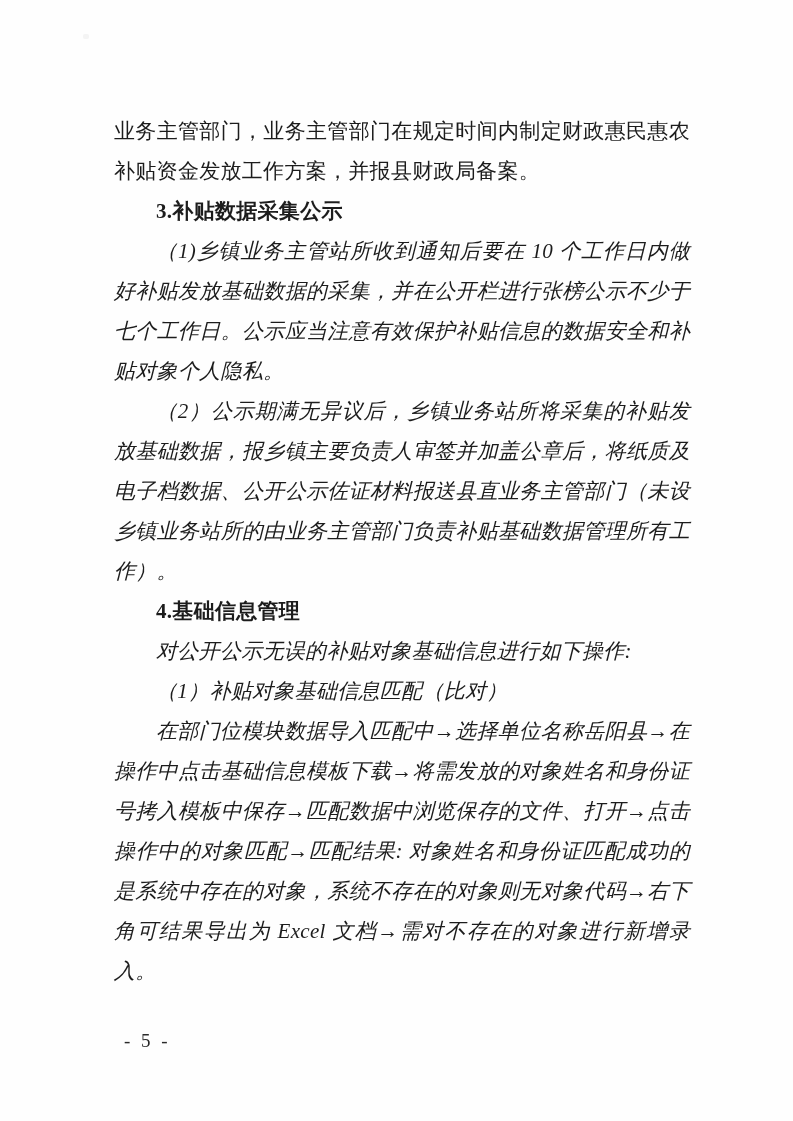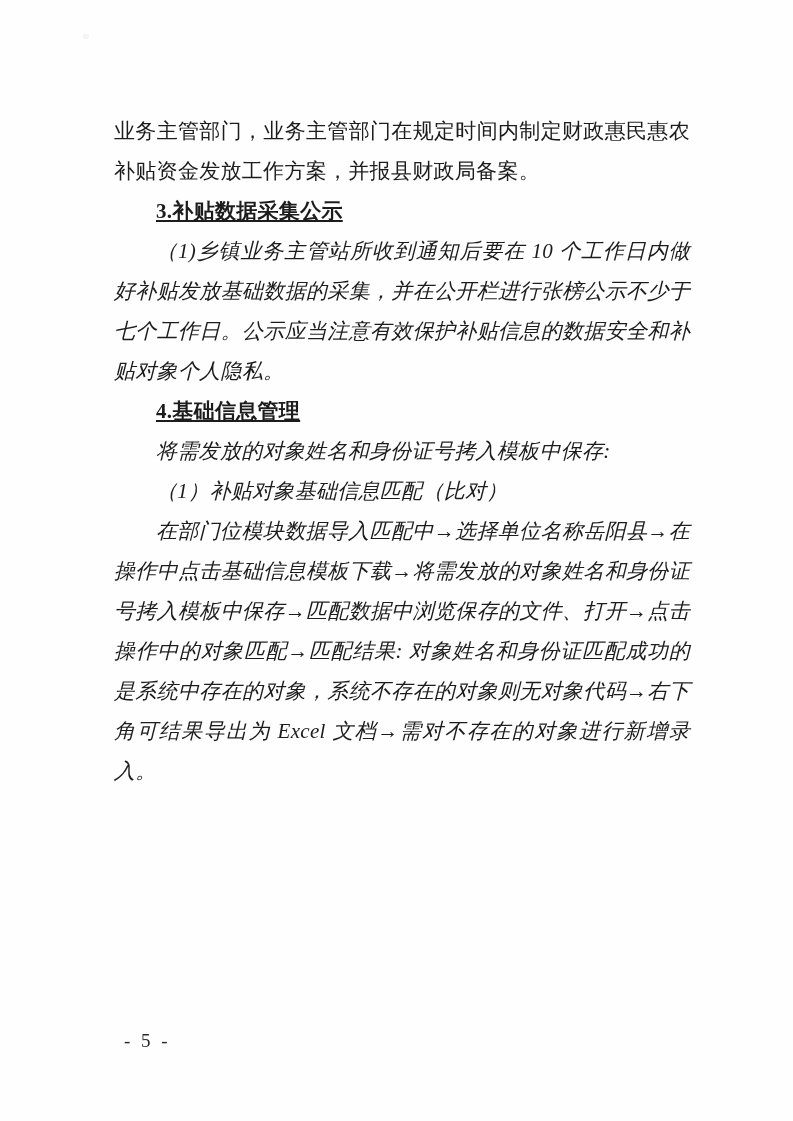--- a/index.html
+++ b/index.html
@@ -34,21 +34,20 @@
   }
 
   .para-indent {
     text-indent: 2em;
     font-style: italic;
   }
 
   .section-heading {
     font-weight: bold;
     text-indent: 2em;
-    text-decoration: underline;
   }
 
   .page-footer {
     position: absolute;
     left: 124px;
     top: 1030px;
     font-size: 19px;
     letter-spacing: 3px;
     color: #2a2a2a;
   }
@@ -71,24 +70,25 @@
 
   <span class="scan-artifact"></span>
 
   <div class="content">
     <p class="para">业务主管部门，业务主管部门在规定时间内制定财政惠民惠农补贴资金发放工作方案，并报县财政局备案。</p>
 
     <p class="section-heading">3.补贴数据采集公示</p>
 
     <p class="para-indent">（1)乡镇业务主管站所收到通知后要在 10 个工作日内做好补贴发放基础数据的采集，并在公开栏进行张榜公示不少于七个工作日。公示应当注意有效保护补贴信息的数据安全和补贴对象个人隐私。</p>
 
+    <p class="para-indent">（2）公示期满无异议后，乡镇业务站所将采集的补贴发放基础数据，报乡镇主要负责人审签并加盖公章后，将纸质及电子档数据、公开公示佐证材料报送县直业务主管部门（未设乡镇业务站所的由业务主管部门负责补贴基础数据管理所有工作）。</p>
 
     <p class="section-heading">4.基础信息管理</p>
 
-    <p class="para-indent">将需发放的对象姓名和身份证号拷入模板中保存:</p>
+    <p class="para-indent">对公开公示无误的补贴对象基础信息进行如下操作:</p>
 
     <p class="para-indent">（1）补贴对象基础信息匹配（比对）</p>
 
     <p class="para-indent">在部门位模块数据导入匹配中→选择单位名称岳阳县→在操作中点击基础信息模板下载→将需发放的对象姓名和身份证号拷入模板中保存→匹配数据中浏览保存的文件、打开→点击操作中的对象匹配→匹配结果: 对象姓名和身份证匹配成功的是系统中存在的对象，系统不存在的对象则无对象代码→右下角可结果导出为 Excel 文档→需对不存在的对象进行新增录入。</p>
   </div>
 
   <div class="page-footer">- 5 -</div>
 
 </div>
 

